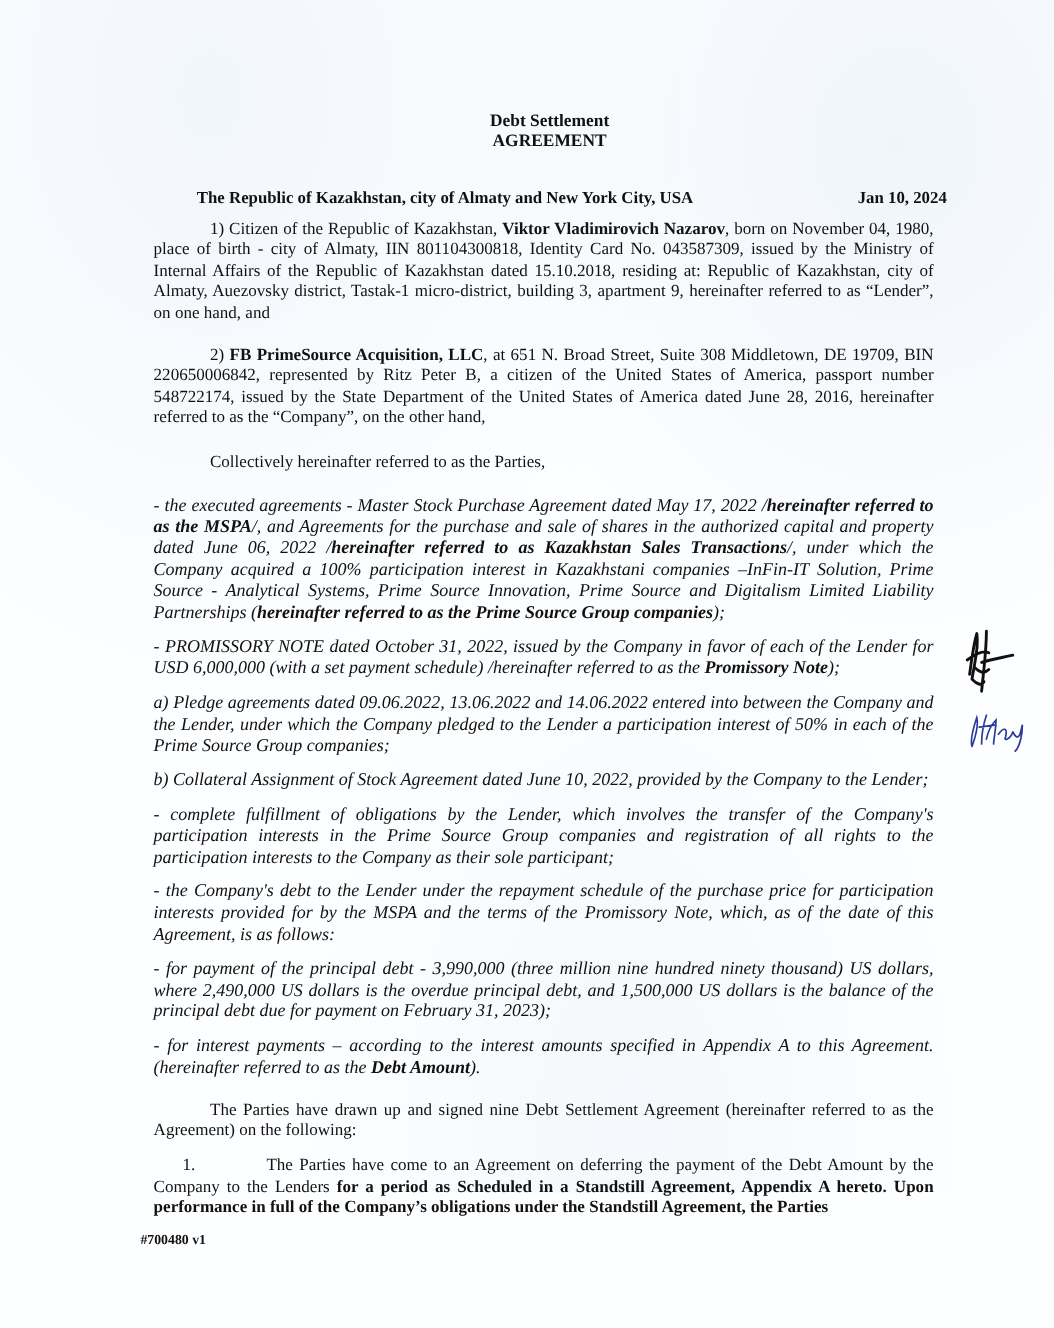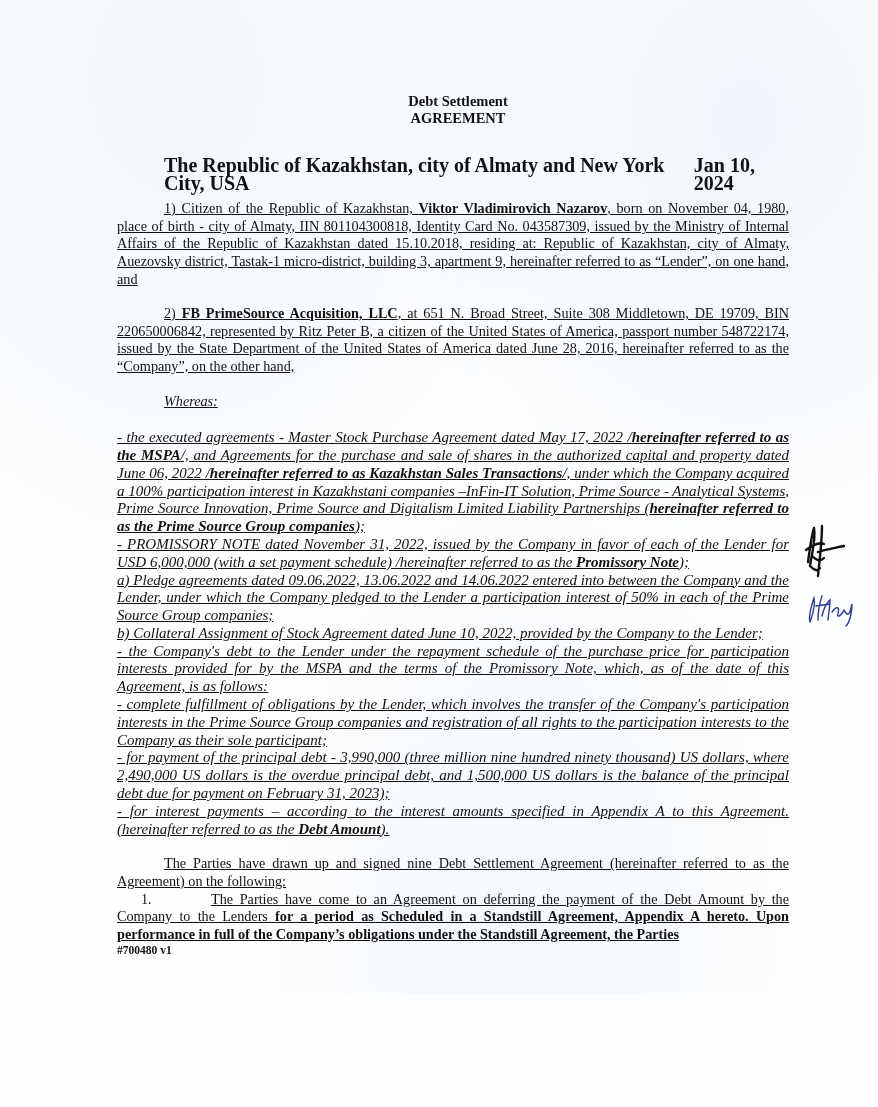--- a/index.html
+++ b/index.html
@@ -20,24 +20,24 @@
   }
   .content {
     position: absolute; left: 117px; top: 93px; width: 672px;
     font-size: 14.2px; line-height: 17.6px;
   }
   .title {
     text-align: center; font-weight: bold; font-size: 14.5px; line-height: 17px;
     margin-left: 10px;
   }
   .place-line {
-    margin-top: 30px; font-weight: bold; font-size: 20px;
-    display: flex; justify-content: flex-start; padding-left: 47px;
+    margin-top: 30px; font-weight: bold; font-size: 14px;
+    display: flex; justify-content: space-between; padding-left: 47px;
   }
-  p { margin: 0; text-align: justify; text-decoration: underline; }
+  p { margin: 11px; text-align: justify; }
   .indent { text-indent: 47px; }
   .p1 { margin-top: 8px; }
   .p2 { margin-top: 17px; }
   .p-coll { margin-top: 19px; padding-left: 47px; }
   .p-where { margin-top: 17px; padding-left: 47px; font-style: italic; }
   .whereas-block { margin-top: 19px; font-style: italic; font-size: 15px; line-height: 17.8px; }
   .whereas-block p { text-align: justify; }
   .p-drawn { margin-top: 17px; }
   .num-item { text-indent: 24px; }
   .num-item .num { display: inline-block; width: 70px; text-indent: 0; }
@@ -58,29 +58,29 @@
 
     <div class="place-line">
       <span>The Republic of Kazakhstan, city of Almaty and New York City, USA</span>
       <span>Jan 10, 2024</span>
     </div>
 
     <p class="indent p1"><span>1) Citizen of the Republic of Kazakhstan, </span><b>Viktor Vladimirovich Nazarov</b><span>, born on November 04, 1980, place of birth - city of Almaty, IIN 801104300818, Identity Card No. 043587309, issued by the Ministry of Internal Affairs of the Republic of Kazakhstan dated 15.10.2018, residing at: Republic of Kazakhstan, city of Almaty, Auezovsky district, Tastak-1 micro-district, building 3, apartment 9, hereinafter referred to as “Lender”, on one hand, and</span></p>
 
     <p class="indent p2"><span>2) </span><b>FB PrimeSource Acquisition, LLC</b><span>, at 651 N. Broad Street, Suite 308 Middletown, DE 19709, BIN 220650006842, represented by Ritz Peter B, a citizen of the United States of America, passport number 548722174, issued by the State Department of the United States of America dated June 28, 2016, hereinafter referred to as the “Company”, on the other hand,</span></p>
 
-    <p class="p-where">Whereas:</p>
+    <p class="p-coll">Collectively hereinafter referred to as the Parties,</p>
 
     <div class="whereas-block">
       <p><span>- the executed agreements - Master Stock Purchase Agreement dated May 17, 2022 /</span><b>hereinafter referred to as the MSPA</b><span>/, and Agreements for the purchase and sale of shares in the authorized capital and property dated June 06, 2022 /</span><b>hereinafter referred to as Kazakhstan Sales Transactions</b><span>/, under which the Company acquired a 100% participation interest in Kazakhstani companies –InFin-IT Solution, Prime Source - Analytical Systems, Prime Source Innovation, Prime Source and Digitalism Limited Liability Partnerships (</span><b>hereinafter referred to as the Prime Source Group companies</b><span>);</span></p>
-      <p><span>- PROMISSORY NOTE dated November 31, 2022, issued by the Company in favor of each of the Lender for USD 6,000,000 (with a set payment schedule) /hereinafter referred to as the </span><b>Promissory Note</b><span>);</span></p>
+      <p><span>- PROMISSORY NOTE dated October 31, 2022, issued by the Company in favor of each of the Lender for USD 6,000,000 (with a set payment schedule) /hereinafter referred to as the </span><b>Promissory Note</b><span>);</span></p>
       <p>a) Pledge agreements dated 09.06.2022, 13.06.2022 and 14.06.2022 entered into between the Company and the Lender, under which the Company pledged to the Lender a participation interest of 50% in each of the Prime Source Group companies;</p>
       <p>b) Collateral Assignment of Stock Agreement dated June 10, 2022, provided by the Company to the Lender;</p>
+      <p>- complete fulfillment of obligations by the Lender, which involves the transfer of the Company's participation interests in the Prime Source Group companies and registration of all rights to the participation interests to the Company as their sole participant;</p>
       <p>- the Company's debt to the Lender under the repayment schedule of the purchase price for participation interests provided for by the MSPA and the terms of the Promissory Note, which, as of the date of this Agreement, is as follows:</p>
-      <p>- complete fulfillment of obligations by the Lender, which involves the transfer of the Company's participation interests in the Prime Source Group companies and registration of all rights to the participation interests to the Company as their sole participant;</p>
       <p>- for payment of the principal debt - 3,990,000 (three million nine hundred ninety thousand) US dollars, where 2,490,000 US dollars is the overdue principal debt, and 1,500,000 US dollars is the balance of the principal debt due for payment on February 31, 2023);</p>
       <p><span>- for interest payments – according to the interest amounts specified in Appendix A to this Agreement. (hereinafter referred to as the </span><b>Debt Amount</b><span>).</span></p>
     </div>
 
     <p class="indent p-drawn">The Parties have drawn up and signed nine Debt Settlement Agreement (hereinafter referred to as the Agreement) on the following:</p>
 
     <p class="num-item"><span class="num">1.</span><span>The Parties have come to an Agreement on deferring the payment of the Debt Amount by the Company to the Lenders </span><b>for a period as Scheduled in a Standstill Agreement, Appendix A hereto. Upon performance in full of the Company’s obligations under the Standstill Agreement, the Parties</b></p>
 
     <div class="docid">#700480 v1</div>
   </div>

